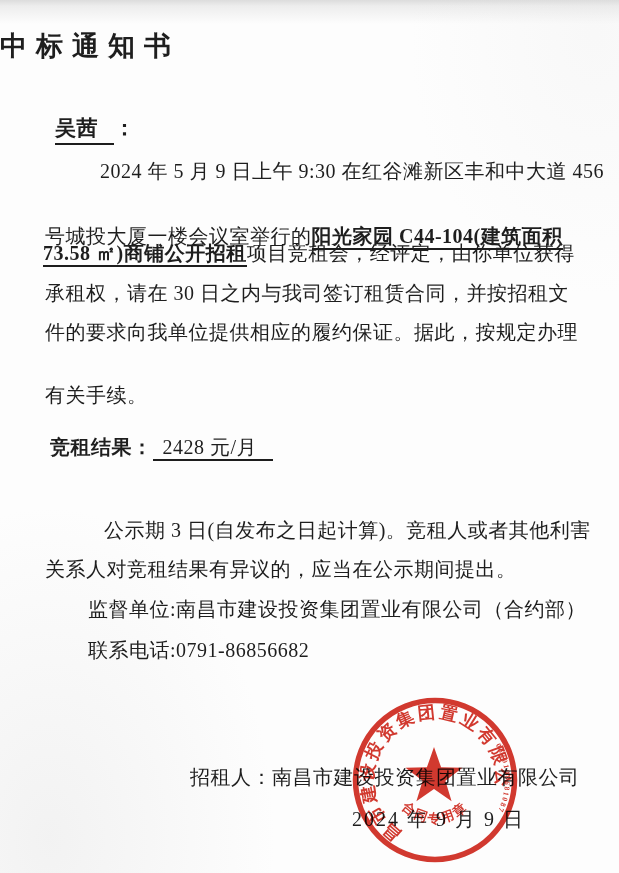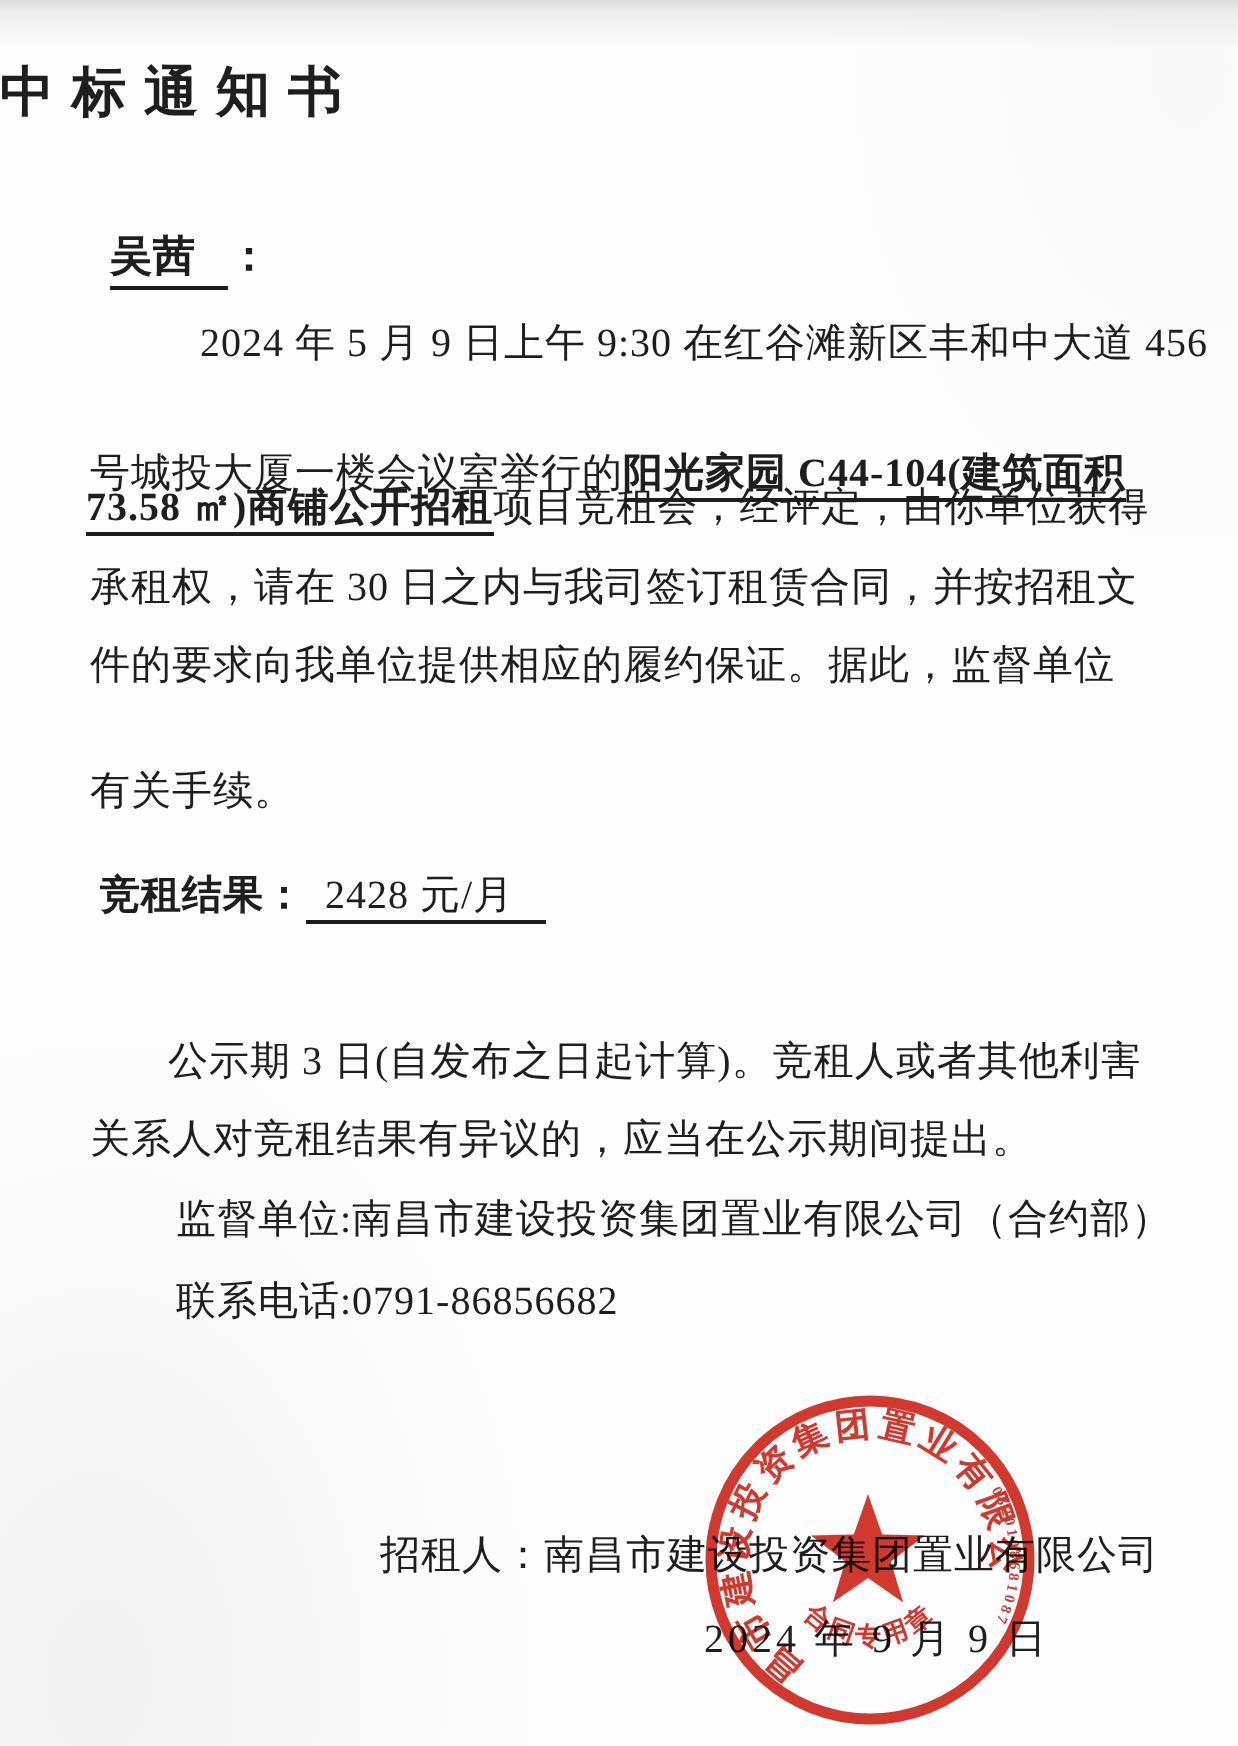--- a/index.html
+++ b/index.html
@@ -58,28 +58,28 @@
 
   <div class="line" style="top:199px;left:45px;margin-top:24px;">
     <span>号城投大厦一楼会议室举行的</span><span class="ul bold">阳光家园 C44-104(建筑面积</span>
   </div>
 
   <div class="line" style="top:240px;left:43px;">
     <span class="ul bold">73.58 ㎡)商铺公开招租</span><span>项目竞租会，经评定，由你单位获得</span>
   </div>
 
   <div class="line" style="top:280px;left:45px;">承租权，请在 30 日之内与我司签订租赁合同，并按招租文</div>
-  <div class="line" style="top:319px;left:45px;">件的要求向我单位提供相应的履约保证。据此，监督单位</div>
+  <div class="line" style="top:319px;left:45px;">件的要求向我单位提供相应的履约保证。据此，按规定办理</div>
   <div class="line" style="top:358px;left:45px;margin-top:24px;">有关手续。</div>
 
   <div class="line" style="top:434px;left:50px;">
     <span class="bold">竞租结果：</span><span class="result-val">2428 元/月</span>
   </div>
 
-  <div class="line" style="top:517px;left:84px;">公示期 3 日(自发布之日起计算)。竞租人或者其他利害</div>
+  <div class="line" style="top:517px;left:104px;">公示期 3 日(自发布之日起计算)。竞租人或者其他利害</div>
   <div class="line" style="top:556px;left:45px;">关系人对竞租结果有异议的，应当在公示期间提出。</div>
   <div class="line" style="top:596px;left:88px;">监督单位:南昌市建设投资集团置业有限公司（合约部）</div>
   <div class="line" style="top:637px;left:88px;">联系电话:0791-86856682</div>
 
   <div class="line" style="top:764px;left:190px;">招租人：南昌市建设投资集团置业有限公司</div>
   <div class="line" style="top:806px;left:352px;letter-spacing:2px;">2024 年 9 月 9 日</div>
 
   <svg class="seal" viewBox="0 0 172 172" aria-hidden="true">
     <defs>
       <path id="nameArc" d="M 50.4 136.8 A 62 62 0 1 1 147.8 91.4" fill="none"></path>

